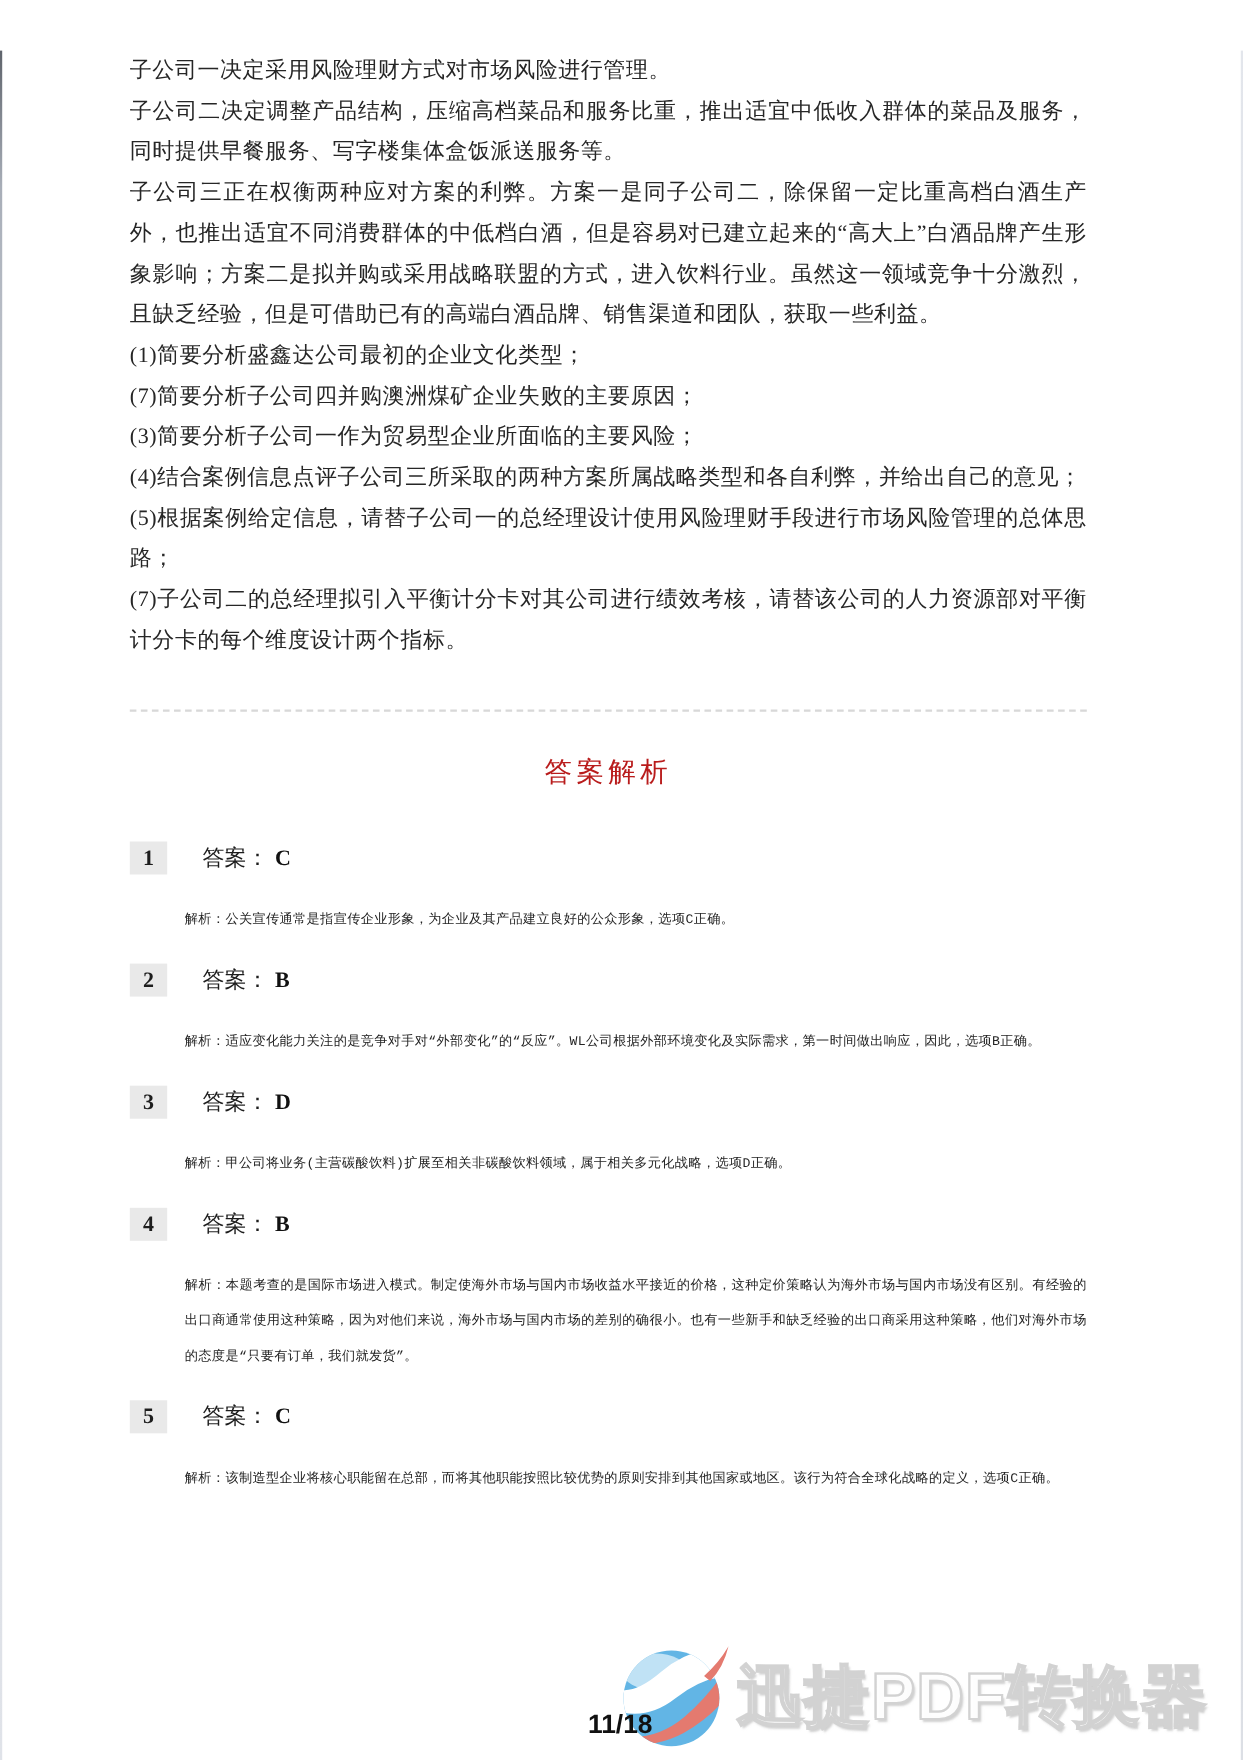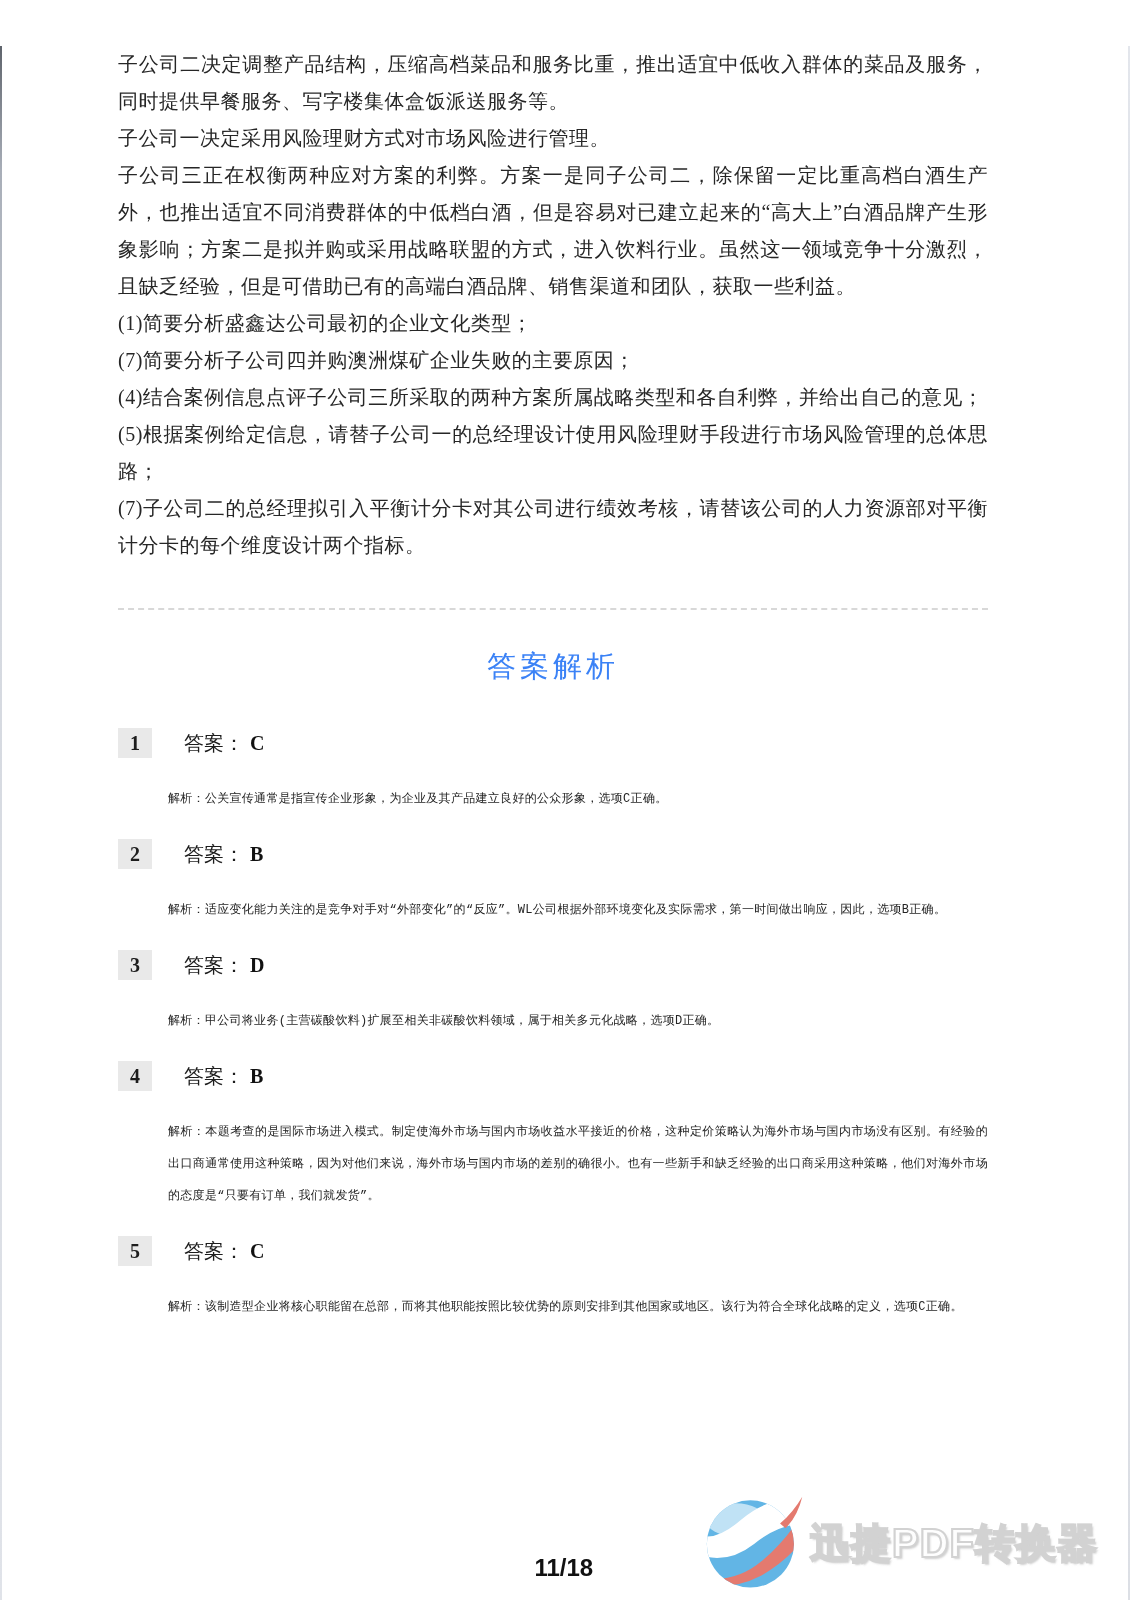--- a/index.html
+++ b/index.html
@@ -26,21 +26,21 @@
     font-size:20px;line-height:37px;
     text-align:justify;
     letter-spacing:0.5px;
   }
   .divider{
     border:0;border-top:2px dashed #d8d8d8;
     margin:44px 0 0 0;height:0;
   }
   .section-title{
     margin:40px 0 0 0;
-    font-size:29px;font-weight:500;color:#3b82f6;
+    font-size:25px;font-weight:500;color:#b91c1c;
     text-align:center;letter-spacing:4px;
     line-height:32px;
   }
   .answers{margin-top:44px;}
   .answer{margin-bottom:22px;}
   .answer-header{
     display:flex;align-items:center;
     font-size:20px;line-height:34px;
   }
   .num-badge{
@@ -71,41 +71,42 @@
   .watermark{
     position:absolute;
     right:32px;bottom:6px;
     display:flex;align-items:center;gap:4px;
     pointer-events:none;
   }
   .wm-logo{display:inline-block;width:102px;height:102px;opacity:0.96;}
   .wm-text{
     font-family:"Liberation Sans","DejaVu Sans",sans-serif;
     font-weight:bold;
-    font-size:40px;letter-spacing:1px;
+    font-size:60px;letter-spacing:1px;
     color:rgba(255,255,255,0.97);
     -webkit-text-stroke:2px #d2d2d2;
     text-shadow:2px 2px 2px rgba(170,170,170,0.55), -1px -1px 0 rgba(225,225,225,0.8);
     white-space:nowrap;
     line-height:102px;
   }
 </style>
 </head>
 <body>
 
 <div class="page">
   <div class="edge edge-left"></div>
   <div class="edge edge-right"></div>
 
   <main class="content">
+    <p class="body-text">子公司一决定采用风险理财方式对市场风险进行管理。</p>
     <p class="body-text">子公司二决定调整产品结构，压缩高档菜品和服务比重，推出适宜中低收入群体的菜品及服务，同时提供早餐服务、写字楼集体盒饭派送服务等。</p>
-    <p class="body-text">子公司一决定采用风险理财方式对市场风险进行管理。</p>
     <p class="body-text">子公司三正在权衡两种应对方案的利弊。方案一是同子公司二，除保留一定比重高档白酒生产外，也推出适宜不同消费群体的中低档白酒，但是容易对已建立起来的“高大上”白酒品牌产生形象影响；方案二是拟并购或采用战略联盟的方式，进入饮料行业。虽然这一领域竞争十分激烈，且缺乏经验，但是可借助已有的高端白酒品牌、销售渠道和团队，获取一些利益。</p>
     <p class="body-text">(1)简要分析盛鑫达公司最初的企业文化类型；</p>
     <p class="body-text">(7)简要分析子公司四并购澳洲煤矿企业失败的主要原因；</p>
+    <p class="body-text">(3)简要分析子公司一作为贸易型企业所面临的主要风险；</p>
     <p class="body-text">(4)结合案例信息点评子公司三所采取的两种方案所属战略类型和各自利弊，并给出自己的意见；</p>
     <p class="body-text">(5)根据案例给定信息，请替子公司一的总经理设计使用风险理财手段进行市场风险管理的总体思路；</p>
     <p class="body-text">(7)子公司二的总经理拟引入平衡计分卡对其公司进行绩效考核，请替该公司的人力资源部对平衡计分卡的每个维度设计两个指标。</p>
 
     <hr class="divider">
 
     <h2 class="section-title">答案解析</h2>
 
     <div class="answers">
 

